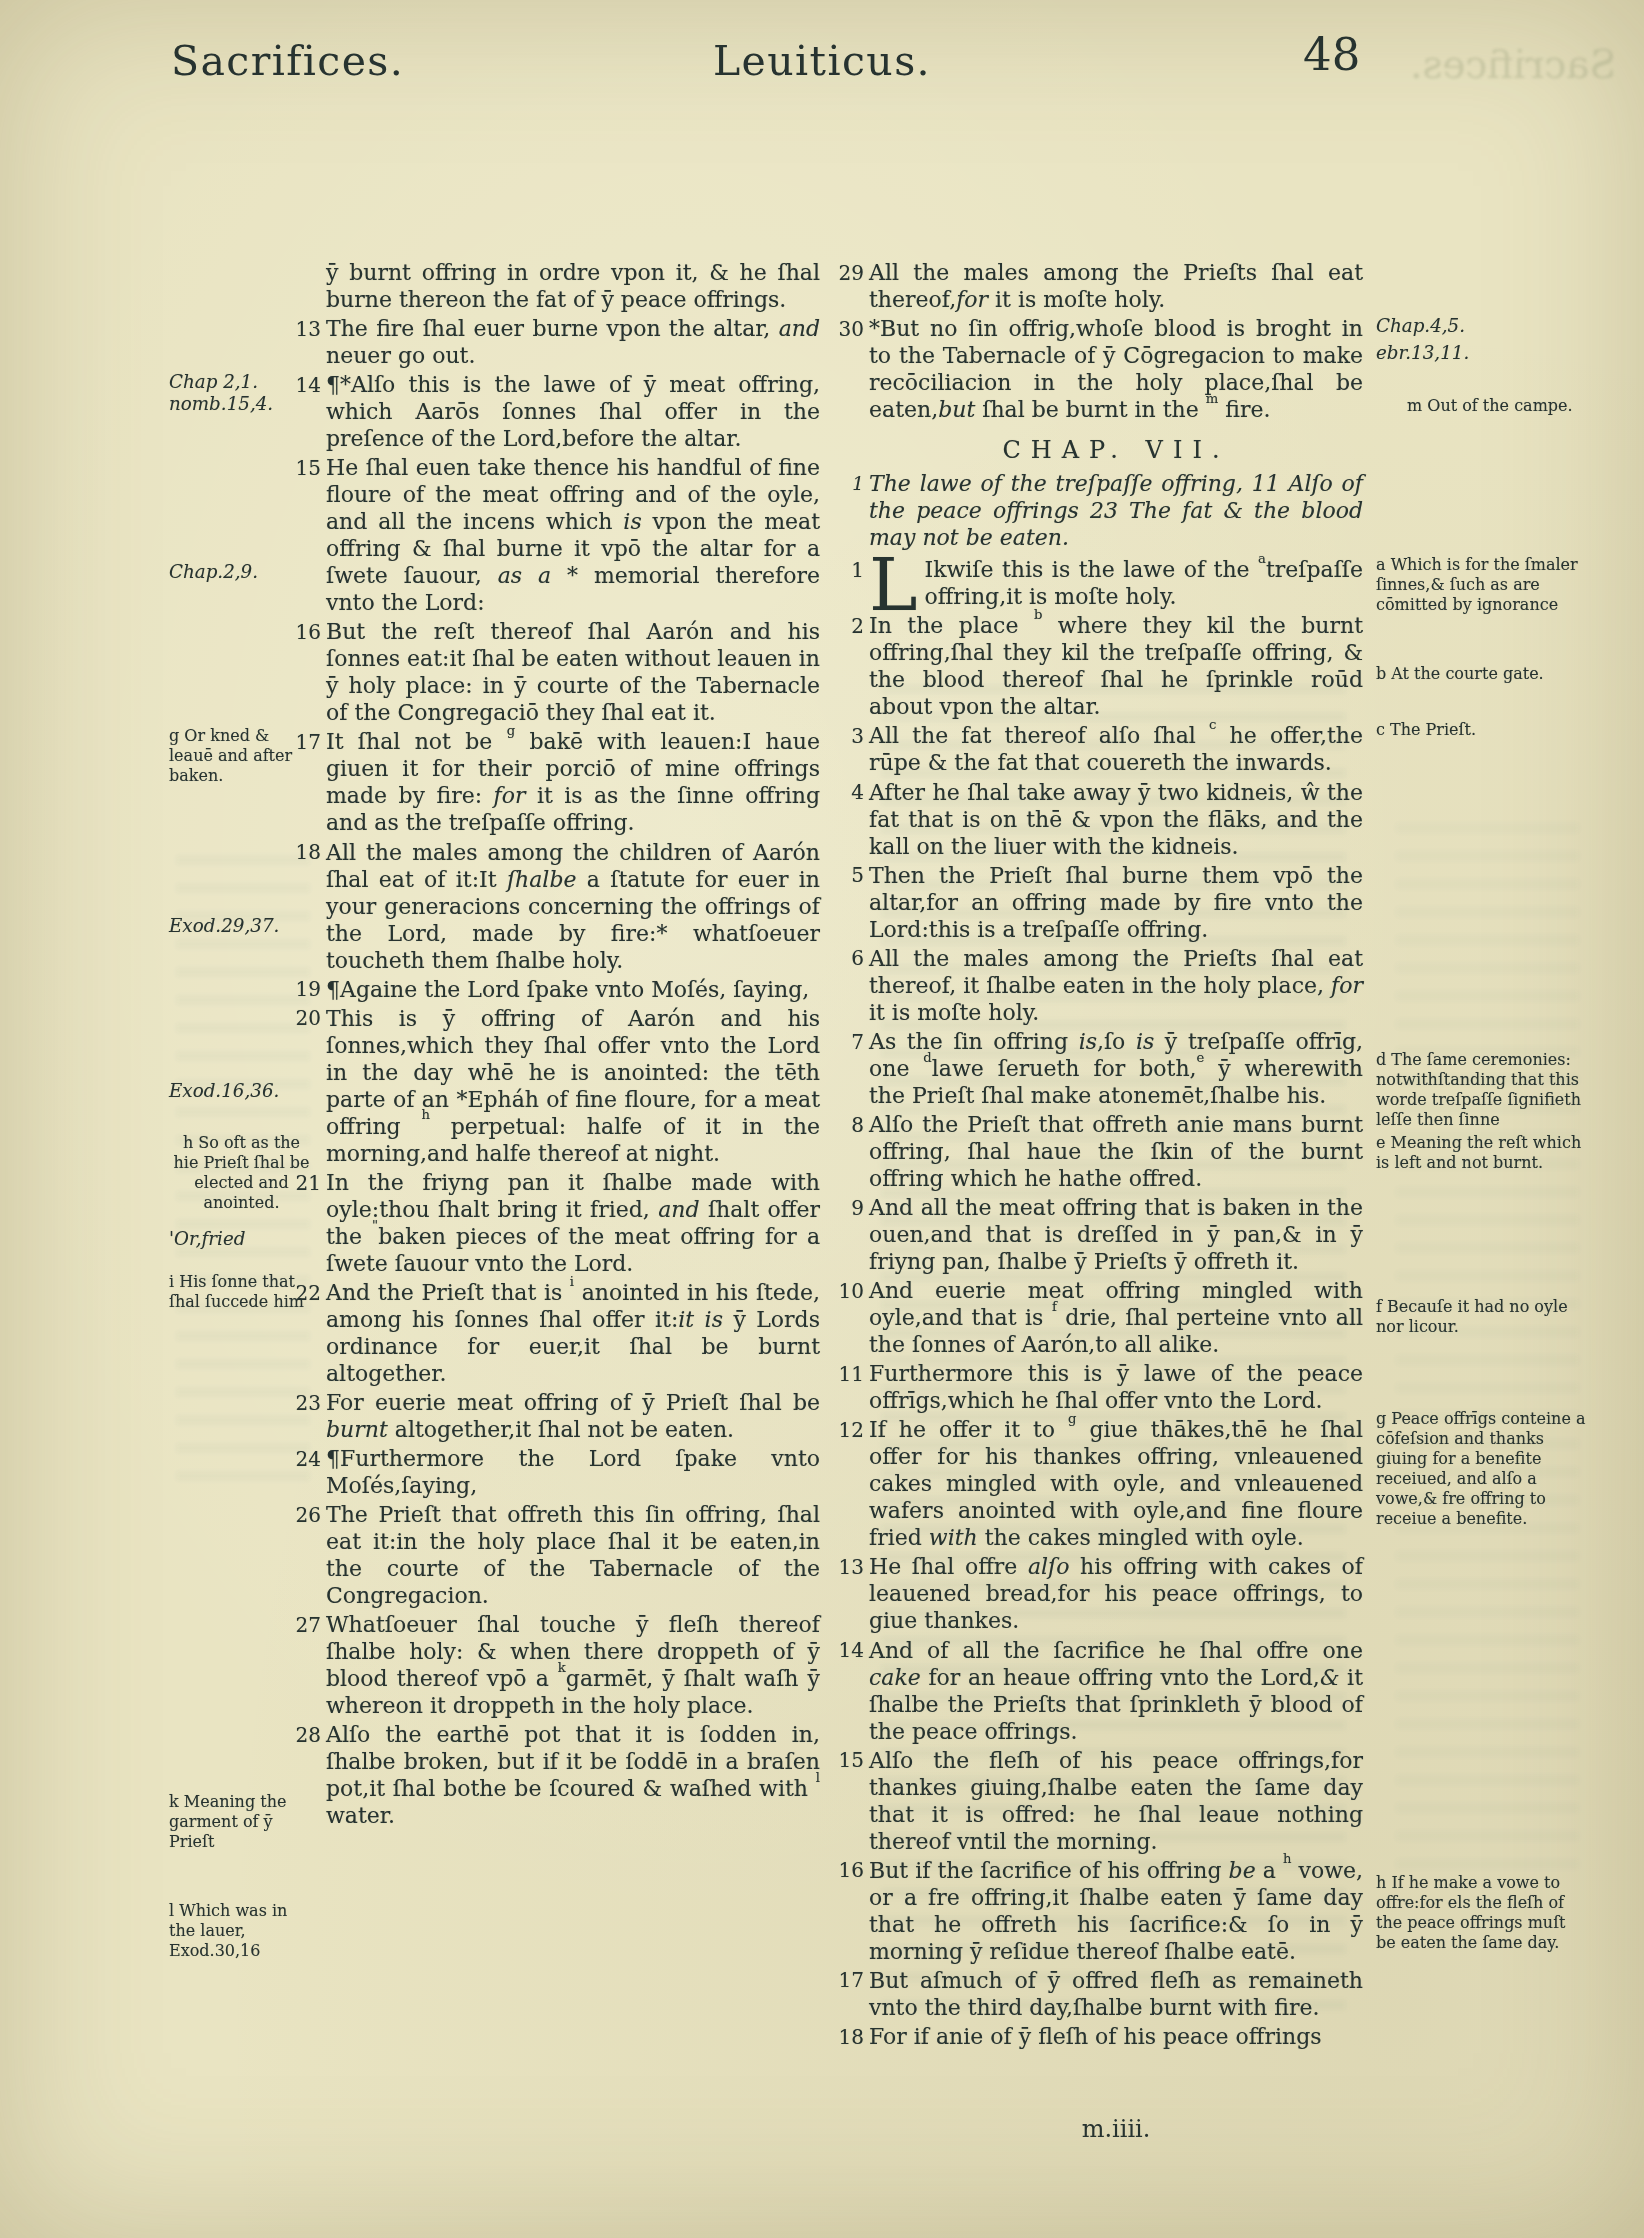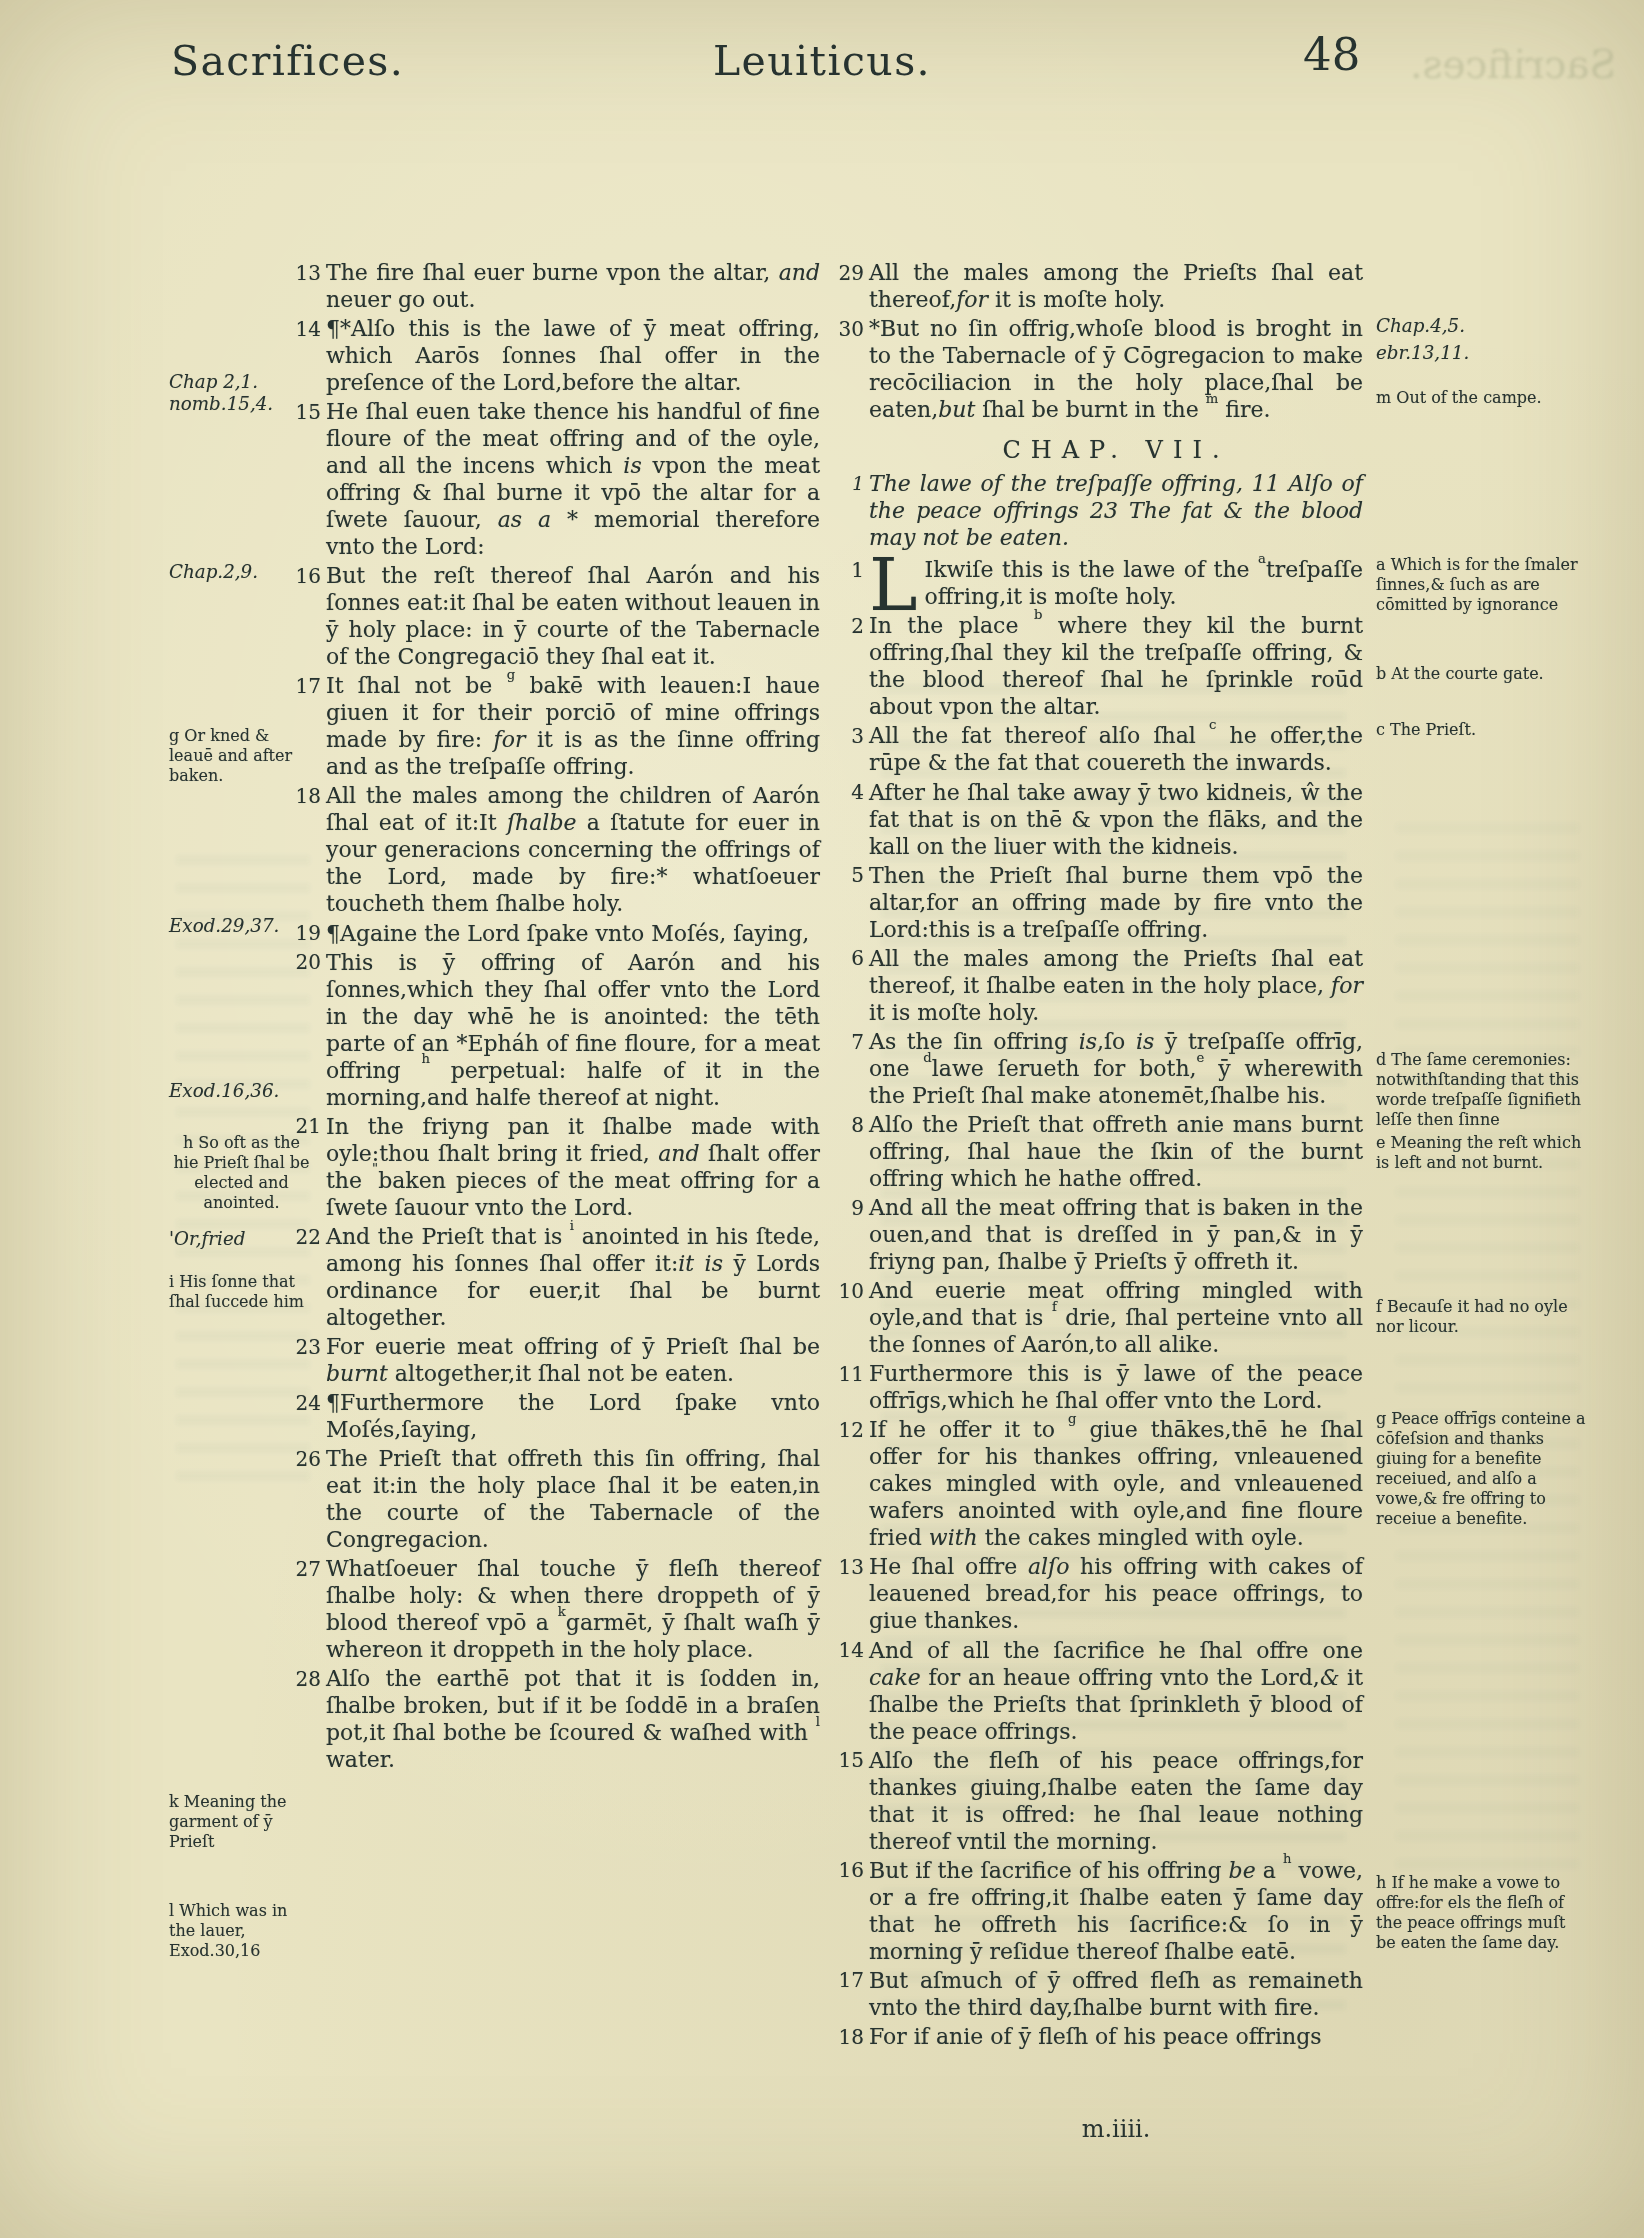--- a/index.html
+++ b/index.html
@@ -71,20 +71,21 @@
       <div class="note" style="top: 726px;">g Or kned &amp; leauē and after baken.</div>
       <div class="note ref" style="top: 915px;">Exod.29,37.</div>
       <div class="note ref" style="top: 1080px;">Exod.16,36.</div>
       <div class="note" style="top: 1133px; text-align: center;">h So oft as the hie Prieſt ſhal be elected and anointed.</div>
       <div class="note ref" style="top: 1216px; margin-top: 12px;">'Or,fried</div>
       <div class="note" style="top: 1272px;">i His ſonne that ſhal ſuccede him</div>
       <div class="note" style="top: 1792px;">k Meaning the garment of ȳ Prieſt</div>
       <div class="note" style="top: 1901px;">l Which was in the lauer, Exod.30,16</div>
     </div>
   <div class="col col-left" id="col-left">
+      <p class="verse"><span class="vtext">ȳ burnt offring in ordre vpon it, &amp; he ſhal burne thereon the fat of ȳ peace offrings.</span></p>
       <p class="verse"><span class="vnum">13</span><span class="vtext">The fire ſhal euer burne vpon the altar, <i>and</i> neuer go out.</span></p>
       <p class="verse"><span class="vnum">14</span><span class="vtext">¶*Alſo this is the lawe of ȳ meat offring, which Aarōs ſonnes ſhal offer in the preſence of the Lord,before the altar.</span></p>
       <p class="verse"><span class="vnum">15</span><span class="vtext">He ſhal euen take thence his handful of fine floure of the meat offring and of the oyle, and all the incens which <i>is</i> vpon the meat offring &amp; ſhal burne it vpō the altar for a ſwete ſauour, <i>as a</i> * memorial therefore vnto the Lord:</span></p>
       <p class="verse"><span class="vnum">16</span><span class="vtext">But the reſt thereof ſhal Aarón and his ſonnes eat:it ſhal be eaten without leauen in ȳ holy place: in ȳ courte of the Tabernacle of the Congregaciō they ſhal eat it.</span></p>
       <p class="verse"><span class="vnum">17</span><span class="vtext">It ſhal not be <sup>g</sup> bakē with leauen:I haue giuen it for their porciō of mine offrings made by fire: <i>for</i> it is as the ſinne offring and as the treſpaſſe offring.</span></p>
       <p class="verse"><span class="vnum">18</span><span class="vtext">All the males among the children of Aarón ſhal eat of it:It <i>ſhalbe</i> a ſtatute for euer in your generacions concerning the offrings of the Lord, made by fire:* whatſoeuer toucheth them ſhalbe holy.</span></p>
       <p class="verse"><span class="vnum">19</span><span class="vtext">¶Againe the Lord ſpake vnto Moſés, ſaying,</span></p>
       <p class="verse"><span class="vnum">20</span><span class="vtext">This is ȳ offring of Aarón and his ſonnes,which they ſhal offer vnto the Lord in the day whē he is anointed: the tēth parte of an *Epháh of fine floure, for a meat offring <sup>h</sup> perpetual: halfe of it in the morning,and halfe thereof at night.</span></p>
       <p class="verse"><span class="vnum">21</span><span class="vtext">In the friyng pan it ſhalbe made with oyle:thou ſhalt bring it fried, <i>and</i> ſhalt offer the <sup>"</sup>baken pieces of the meat offring for a ſwete ſauour vnto the Lord.</span></p>
       <p class="verse"><span class="vnum">22</span><span class="vtext">And the Prieſt that is <sup>i</sup> anointed in his ſtede, among his ſonnes ſhal offer it:<i>it is</i> ȳ Lords ordinance for euer,it ſhal be burnt altogether.</span></p>
@@ -114,21 +115,21 @@
       <p class="verse"><span class="vnum">13</span><span class="vtext">He ſhal offre <i>alſo</i> his offring with cakes of leauened bread,for his peace offrings, to giue thankes.</span></p>
       <p class="verse"><span class="vnum">14</span><span class="vtext">And of all the ſacrifice he ſhal offre one <i>cake</i> for an heaue offring vnto the Lord,<i>&amp;</i> it ſhalbe the Prieſts that ſprinkleth ȳ blood of the peace offrings.</span></p>
       <p class="verse"><span class="vnum">15</span><span class="vtext">Alſo the fleſh of his peace offrings,for thankes giuing,ſhalbe eaten the ſame day that it is offred: he ſhal leaue nothing thereof vntil the morning.</span></p>
       <p class="verse"><span class="vnum">16</span><span class="vtext">But if the ſacrifice of his offring <i>be</i> a <sup>h</sup> vowe, or a fre offring,it ſhalbe eaten ȳ ſame day that he offreth his ſacrifice:&amp; ſo in ȳ morning ȳ reſidue thereof ſhalbe eatē.</span></p>
       <p class="verse"><span class="vnum">17</span><span class="vtext">But aſmuch of ȳ offred fleſh as remaineth vnto the third day,ſhalbe burnt with fire.</span></p>
       <p class="verse"><span class="vnum">18</span><span class="vtext">For if anie of ȳ fleſh of his peace offrings</span></p>
     </div>
   <div class="notes notes-right" id="notes-right">
       <div class="note ref" style="top: 315px;">Chap.4,5.</div>
       <div class="note ref" style="top: 342px;">ebr.13,11.</div>
-      <div class="note" style="top: 388px;">m Out of the campe.</div>
+      <div class="note" style="top: 396px; margin-left: 31px;">m Out of the campe.</div>
       <div class="note" style="top: 555px;">a Which is for the ſmaler ſinnes,&amp; ſuch as are cōmitted by ignorance</div>
       <div class="note" style="top: 664px;">b At the courte gate.</div>
       <div class="note" style="top: 720px;">c The Prieſt.</div>
       <div class="note" style="top: 1050px;">d The ſame ceremonies: notwithſtanding that this worde treſpaſſe ſignifieth leſſe then ſinne</div>
       <div class="note" style="top: 1133px;">e Meaning the reſt which is left and not burnt.</div>
       <div class="note" style="top: 1297px;">f Becauſe it had no oyle nor licour.</div>
       <div class="note" style="top: 1873px;">h If he make a vowe to offre:for els the fleſh of the peace offrings muſt be eaten the ſame day.</div>
       <div class="note" style="top: 1409px;">g Peace offrīgs conteine a cōfeſsion and thanks giuing for a benefite receiued, and alſo a vowe,&amp; fre offring to receiue a benefite.</div>
     </div>
 

